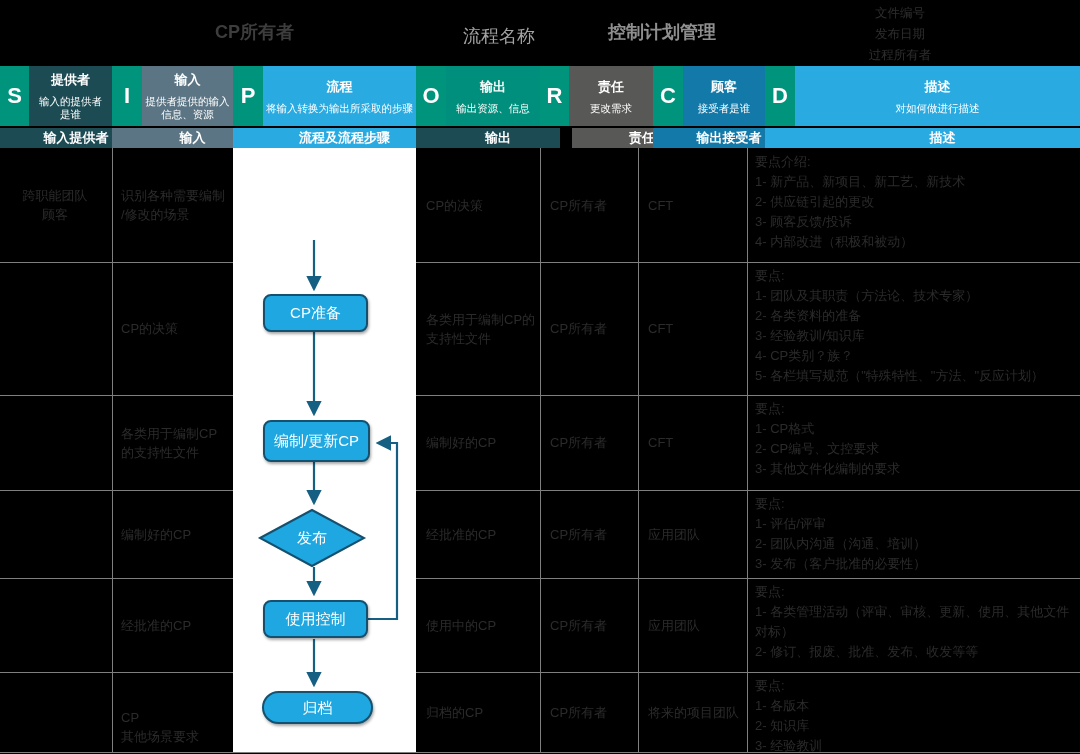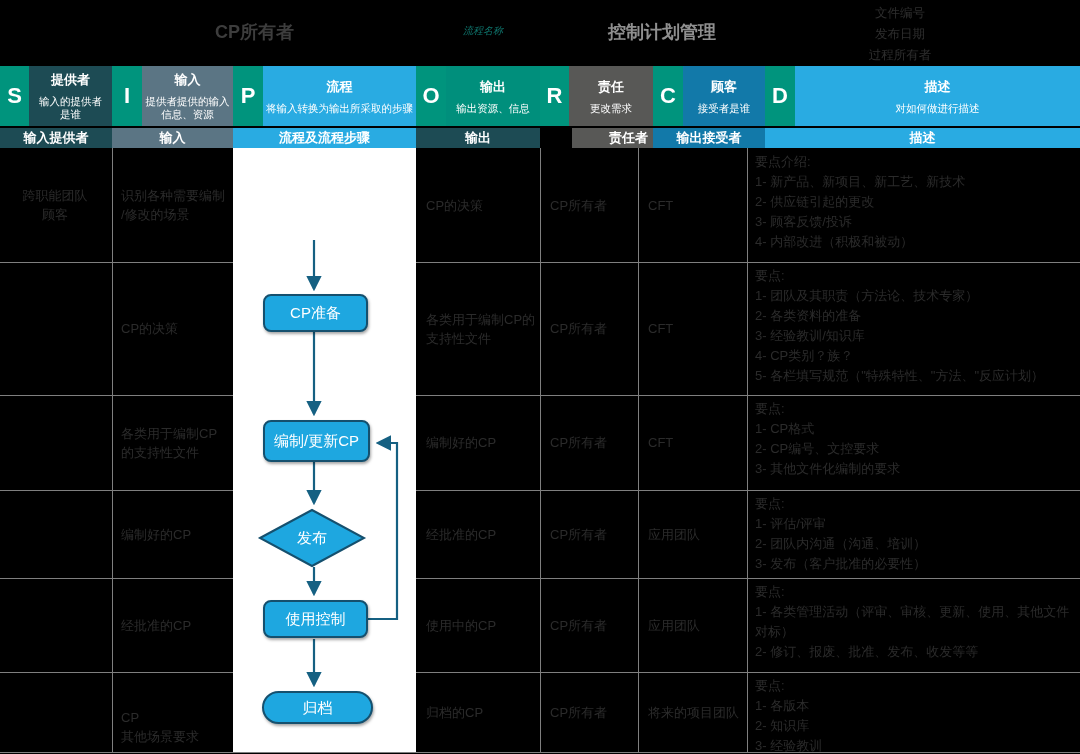--- a/index.html
+++ b/index.html
@@ -1,37 +1,37 @@
 <!DOCTYPE html>
 <html><head>
 <meta charset="utf-8">
 <style>
   html,body{margin:0;padding:0;background:#000;}
   .stage{position:relative;width:1080px;height:754px;background:#000;overflow:hidden;
          font-family:"Liberation Sans","DejaVu Sans",sans-serif;}
   .abs{position:absolute;}
   
   .t-company{font-size:18px;font-weight:bold;color:#3d3d3d;}
-  .t-label{font-size:10px;color:#0f766e;font-style:italic;}
+  .t-label{font-size:18px;color:#a3a3a3;}
   .t-process{font-size:18px;font-weight:bold;color:#8f8f8f;}
   .t-side{display:flex;flex-direction:column;align-items:center;color:#2e2e2e;
           font-size:12.5px;line-height:21px;}
   
   .letter{display:flex;align-items:center;justify-content:center;color:#fff;
           font-weight:bold;font-size:22px;background:#00947d;}
   .hdesc{display:flex;flex-direction:column;align-items:center;justify-content:center;
          gap:6px;color:#fff;text-align:center;}
   .hdesc .t{font-size:13px;font-weight:bold;}
   .hdesc .s{font-size:10.5px;line-height:13px;white-space:pre-line;}
   .bg-darkslate{background:#1d4b54;} .bg-slate{background:#5b7584;}
   .bg-blue{background:#29abe2;}     .bg-teal2{background:#008f7c;}
   .bg-gray{background:#585856;}     .bg-steel{background:#1279a9;}
   
   .subhead{display:flex;align-items:center;justify-content:center;color:#fff;
-           font-size:13px;font-weight:bold;}
+           font-size:13px;font-weight:bold;padding-left:20px;}
   
   .cell{color:#2b2b2b;font-size:13px;line-height:19px;white-space:pre-line;box-sizing:border-box;}
   .cell.center{display:flex;align-items:center;justify-content:center;text-align:center;}
   .cell.left{display:flex;align-items:center;padding-left:9px;}
   .cell.descc{padding:4px 6px 0 7px;line-height:20px;}
   
   .hline{height:1px;background:#7f7f7f;}
   .vline{width:1px;background:#7f7f7f;}
   
   .strip{background:#ffffff;}

